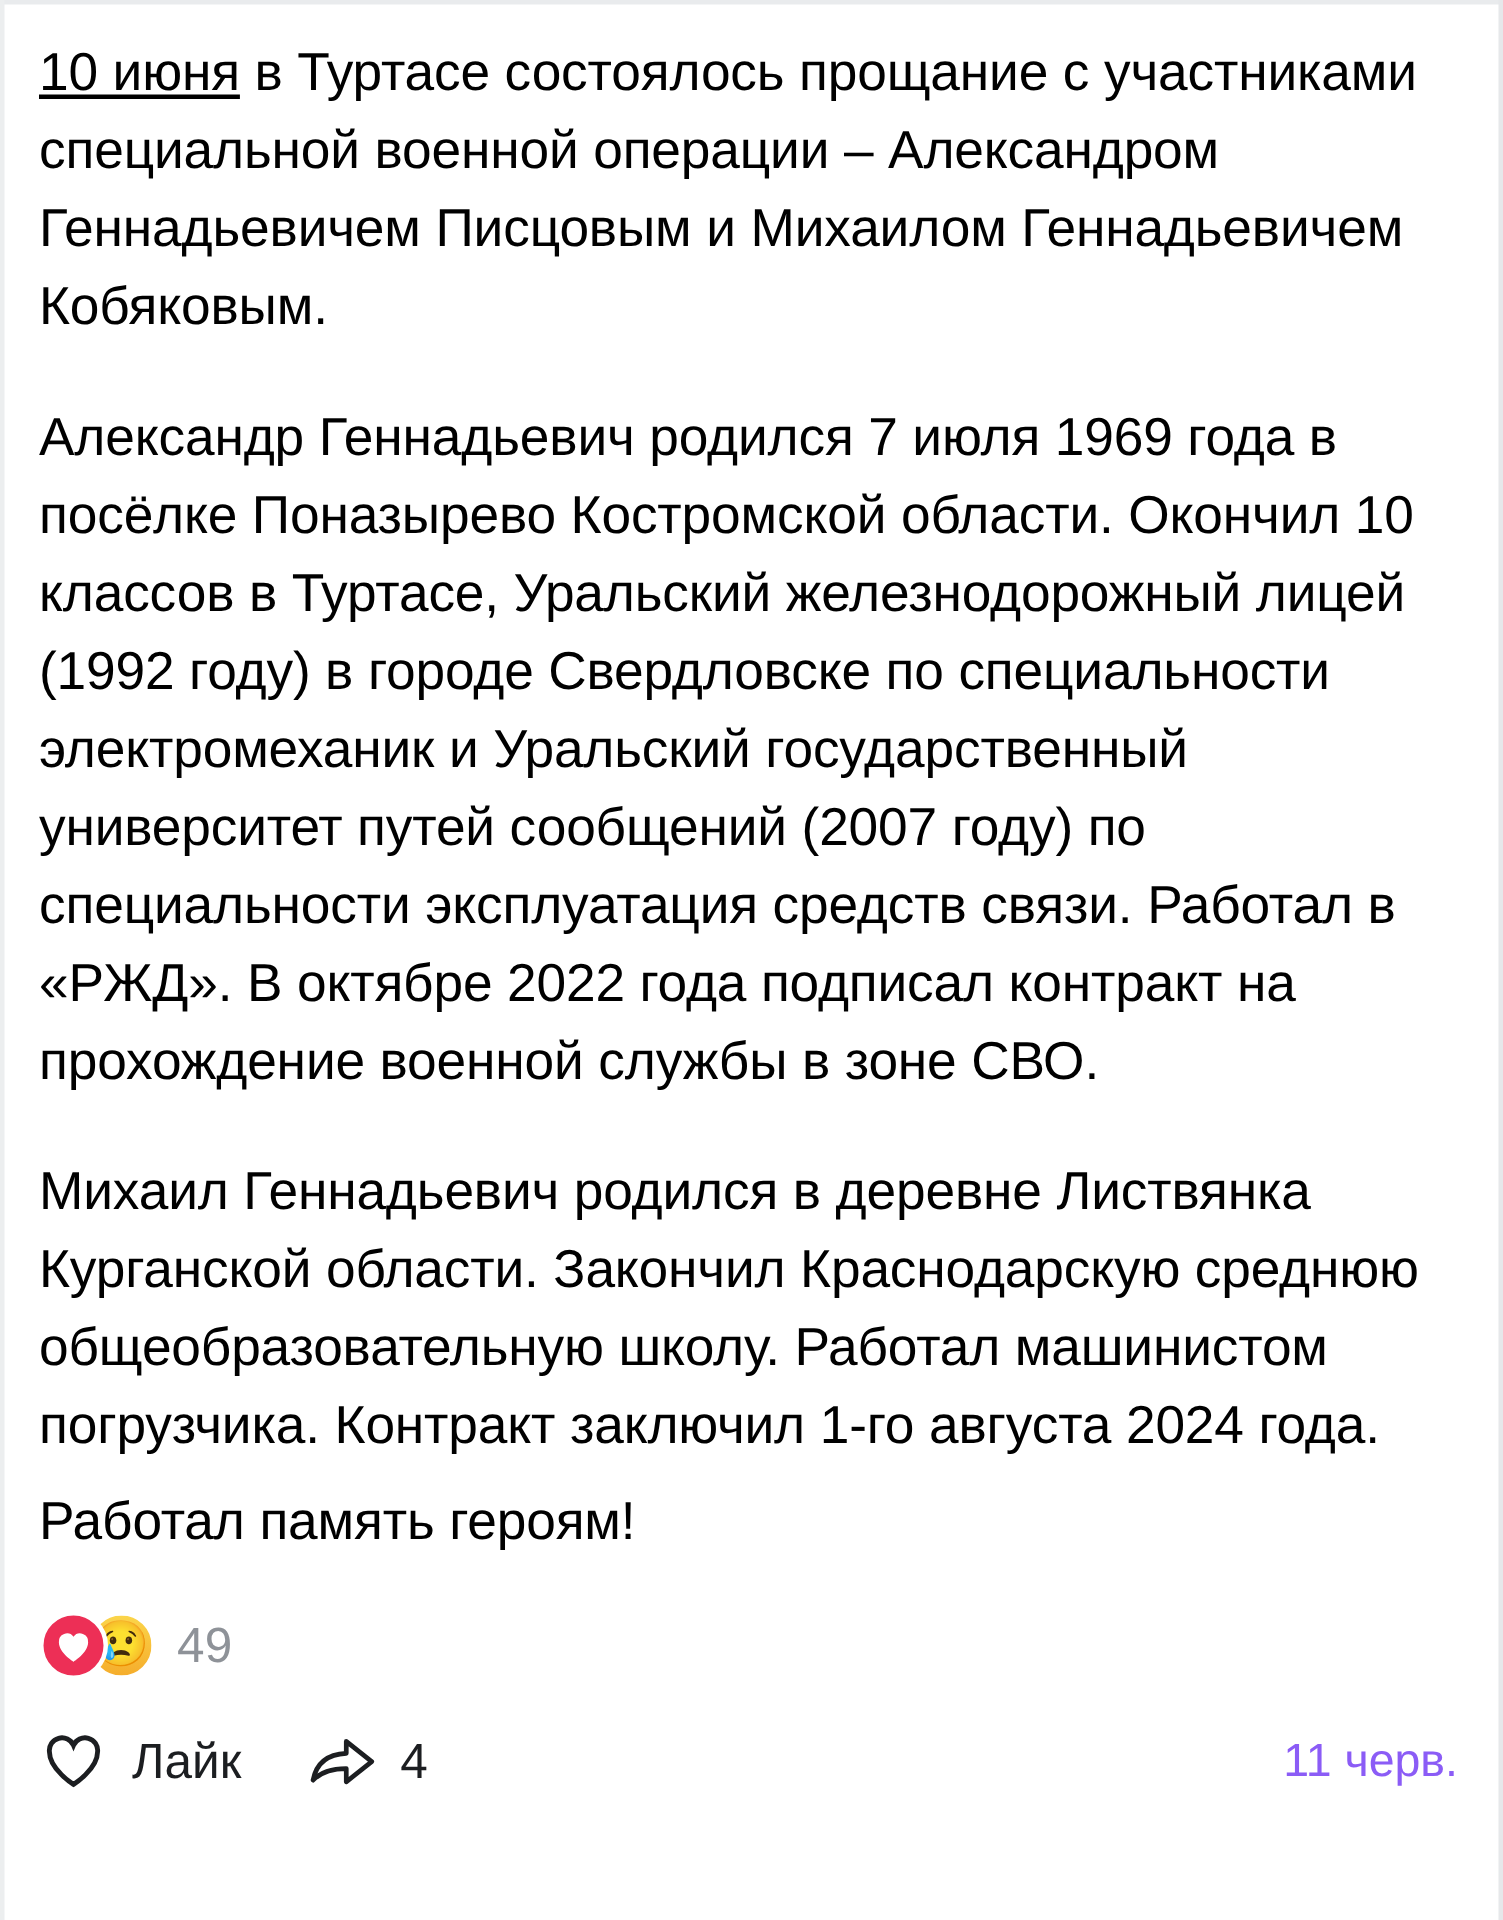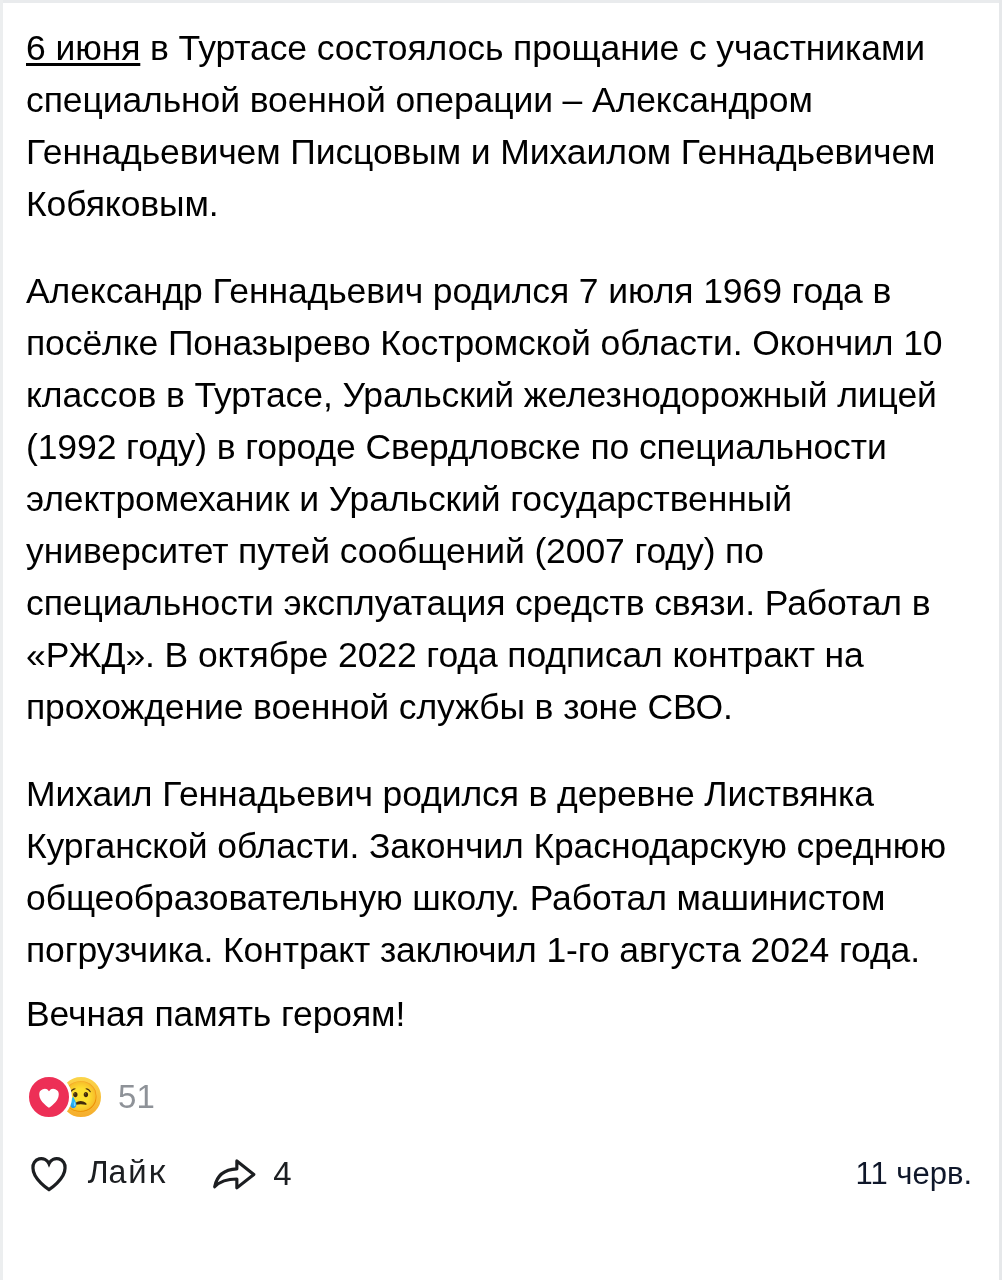--- a/index.html
+++ b/index.html
@@ -91,30 +91,29 @@
   .action {
     display: flex;
     align-items: center;
     color: #2b2f33;
   }
   .action-like { margin-right: 44px; }
   .action-label {
     font-size: 33px;
     margin-left: 16px;
     color: #1c1e21;
-    font-family: Liberation Mono, monospace;
   }
   .share-count {
     font-size: 33px;
     margin-left: 14px;
     color: #1c1e21;
   }
   .timestamp {
     margin-left: auto;
-    color: #0f172a;
+    color: #8b5cf6;
     font-size: 31px;
     padding-right: 4px;
   }
   .edge-line-right {
     position: absolute;
     top: 0;
     right: 0;
     width: 3px;
     height: 1280px;
     background: #e6e8ea;
@@ -138,36 +137,36 @@
 </style>
 </head>
 <body>
 
 <div class="post">
   <div class="edge-line-top"></div>
   <div class="edge-line-left"></div>
   <div class="edge-line-right"></div>
 
   <div class="post-body">
-    <p class="para p1"><span class="underline">6 июня</span><span> в Туртасе состоялось прощание с участниками специальной военной операции – Александром Геннадьевичем Писцовым и Михаилом Геннадьевичем Кобяковым.</span></p>
+    <p class="para p1"><span class="underline">10 июня</span><span> в Туртасе состоялось прощание с участниками специальной военной операции – Александром Геннадьевичем Писцовым и Михаилом Геннадьевичем Кобяковым.</span></p>
     <p class="para p2">Александр Геннадьевич родился 7 июля 1969 года в посёлке Поназырево Костромской области. Окончил 10 классов в Туртасе, Уральский железнодорожный лицей (1992 году) в городе Свердловске по специальности электромеханик и Уральский государственный университет путей сообщений (2007 году) по специальности эксплуатация средств связи. Работал в «РЖД». В октябре 2022 года подписал контракт на прохождение военной службы в зоне СВО.</p>
     <p class="para p3">Михаил Геннадьевич родился в деревне Листвянка Курганской области. Закончил Краснодарскую среднюю общеобразовательную школу. Работал машинистом погрузчика. Контракт заключил 1-го августа 2024 года.</p>
-    <p class="para p4">Вечная память героям!</p>
+    <p class="para p4">Работал память героям!</p>
   </div>
 
   <div class="reactions">
     <div class="reaction-bubbles">
       <div class="emoji-circle emoji-heart">
         <svg width="26" height="24" viewBox="0 0 24 22" aria-hidden="true">
           <path d="M12 21s-9-5.6-9-12A5 5 0 0 1 12 5.6 5 5 0 0 1 21 9c0 6.4-9 12-9 12z" fill="#ffffff"></path>
         </svg>
       </div>
       <div class="emoji-circle emoji-sad">😢</div>
     </div>
-    <span class="reaction-count">51</span>
+    <span class="reaction-count">49</span>
   </div>
 
   <div class="actions">
     <div class="action action-like">
       <span>
         <svg width="46" height="42" viewBox="0 0 24 22" aria-hidden="true">
           <path d="M12 20.2S3.6 14.9 3.6 8.9A4.4 4.4 0 0 1 12 6.6a4.4 4.4 0 0 1 8.4 2.3c0 6-8.4 11.3-8.4 11.3z" fill="none" stroke="#1c1e21" stroke-width="1.7"></path>
         </svg>
       </span>
       <span class="action-label">Лайк</span>

